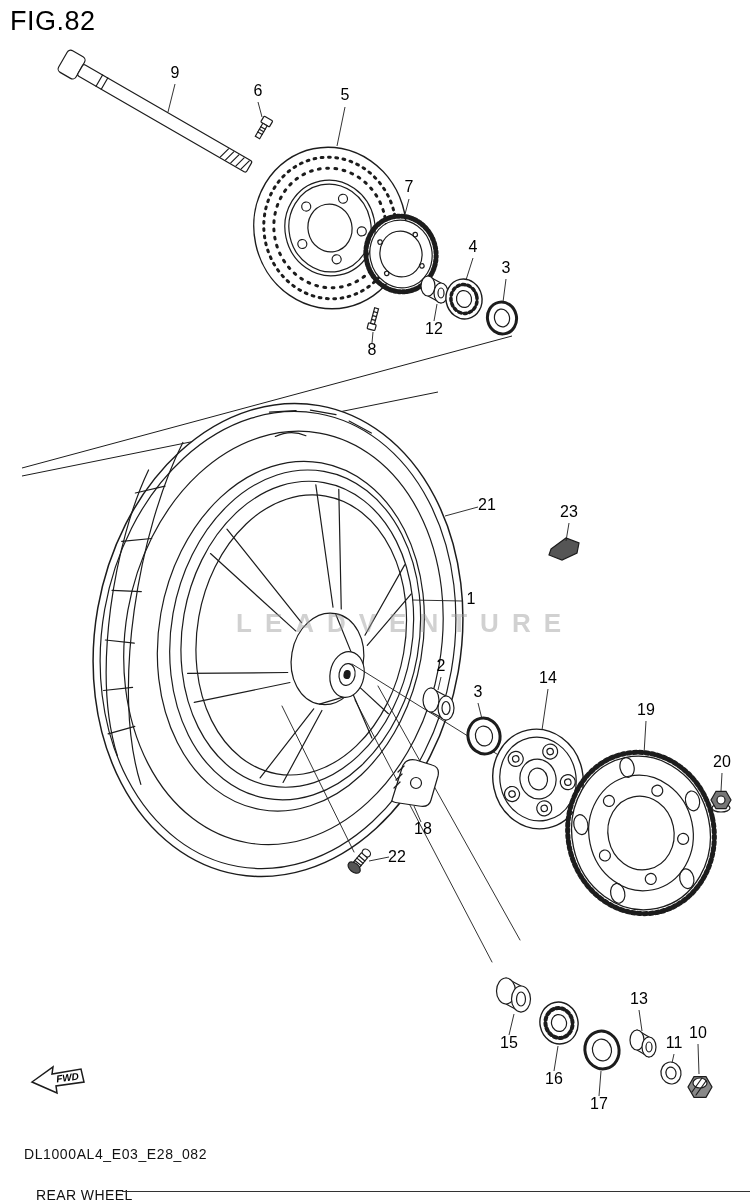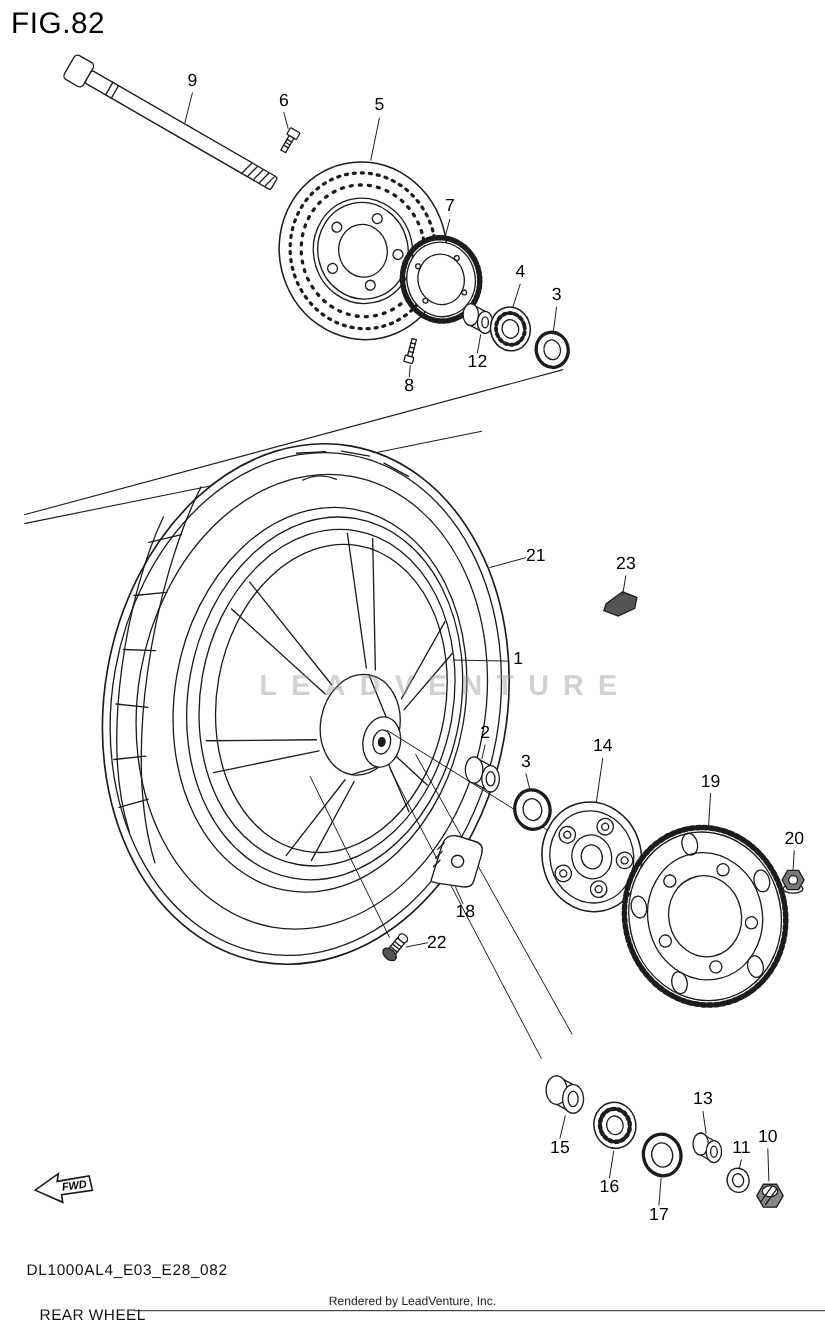--- a/index.html
+++ b/index.html
@@ -380,16 +380,15 @@
         <line x1="698" y1="1044" x2="699" y2="1074"></line>
           <text class="callout" x="698" y="1038">10</text>
       </g>
     </g>
   </svg>
 
   <div class="watermark">LEADVENTURE</div>
 
   <div class="footer-code">DL1000AL4_E03_E28_082</div>
   <div class="footer-name">REAR WHEEL</div>
-  <div class="footer-rendered">Rendered by LeadVenture, Inc.</div>
   <div class="footer-divider"></div>
 
 </div>
 
 </body></html>

